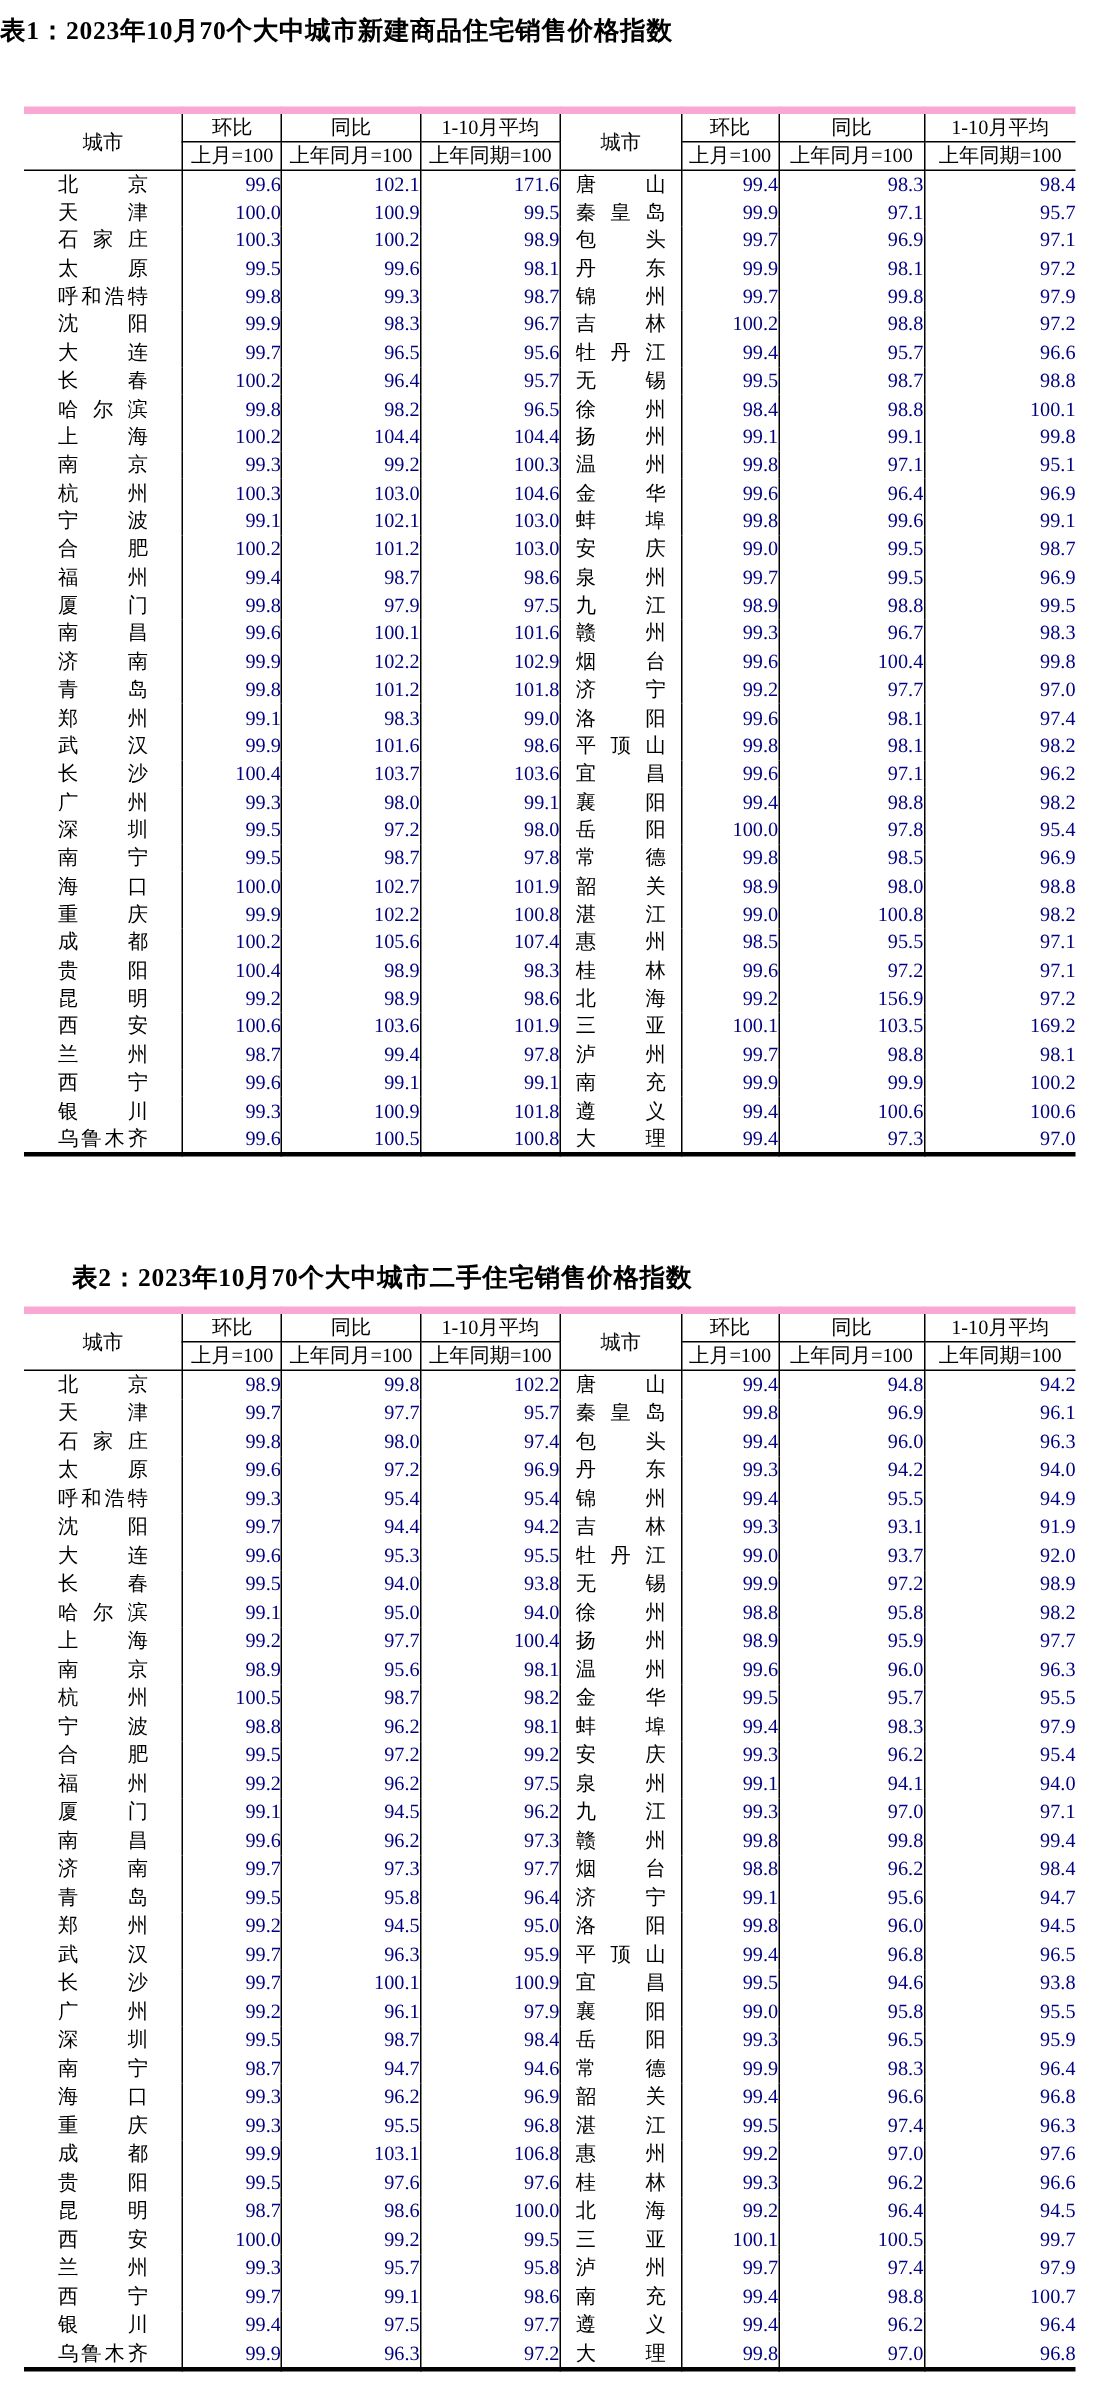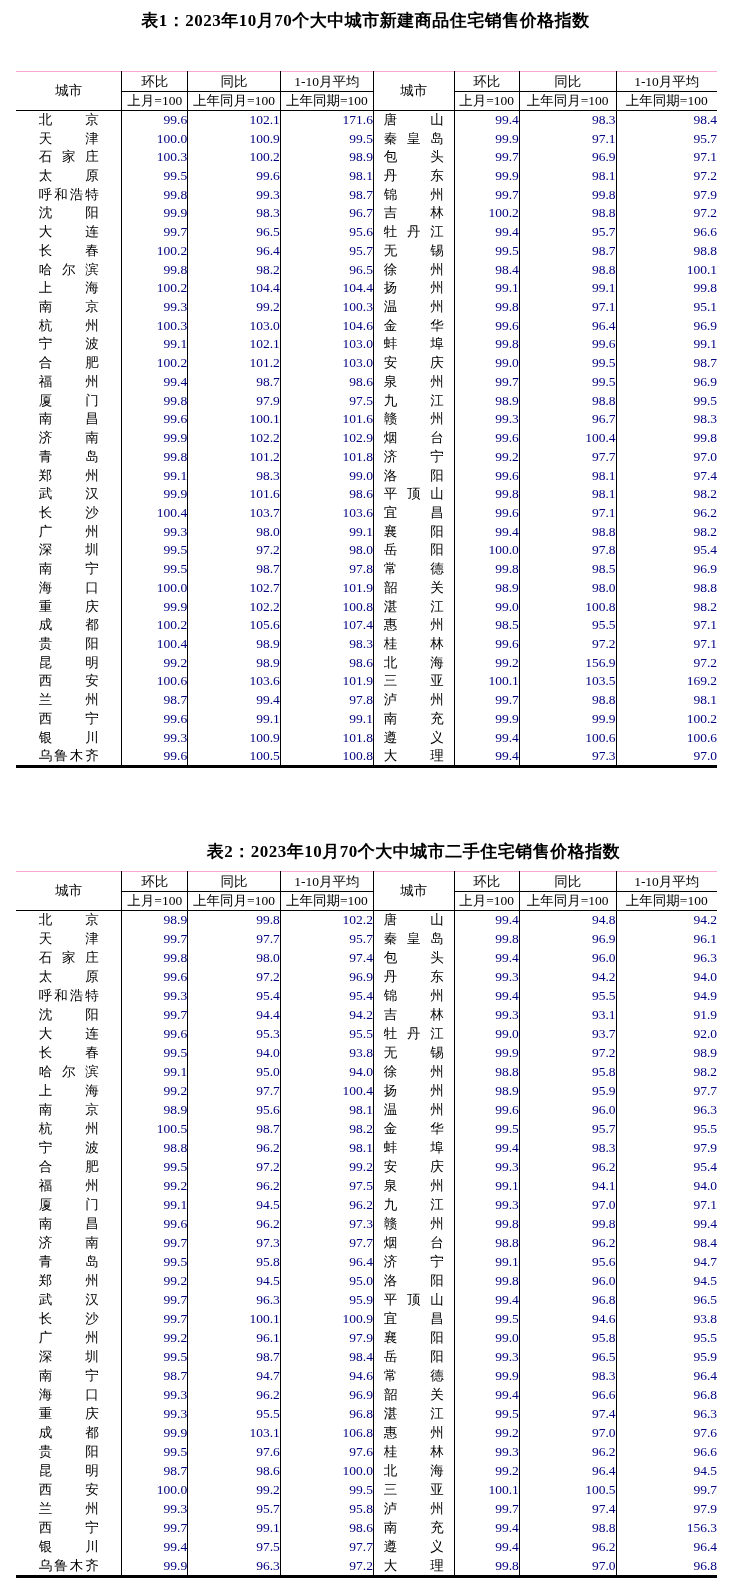--- a/index.html
+++ b/index.html
@@ -5,34 +5,34 @@
   * { margin: 0; padding: 0; box-sizing: border-box; }
   html, body {
     width: 731px; height: 1595px;
     background: #ffffff;
     font-family: "Liberation Serif", "DejaVu Serif", serif;
     color: #000;
   }
   .abs { position: absolute; }
   .tbl-title {
     left: 0; width: 731px;
-    text-align: center;
+    text-align: left;
     font-size: 17px;
     font-weight: bold;
     letter-spacing: 0.5px;
     white-space: nowrap;
   }
   #t1-title { top: 9px; }
   #t2-title { top: 840px; margin-left: 48px; }
 
   table.price-table {
     left: 16px; width: 701px;
     border-collapse: collapse;
     table-layout: fixed;
-    border-top: 1px solid #f9a8d4;
+    border-top: 5px solid #f9a8d4;
     border-bottom: 3px solid #000;
     font-size: 13.5px;
   }
   #table1 { top: 71px; }
   #table2 { top: 871px; }
 
   table.price-table th, table.price-table td {
     border-right: 1px solid #000;
     font-weight: normal;
     padding: 0;
@@ -808,21 +808,21 @@
         <td class="num">97.9</td>
       </tr>
       <tr>
         <td class="city"><span class="cname">西宁</span></td>
         <td class="num">99.7</td>
         <td class="num">99.1</td>
         <td class="num">98.6</td>
         <td class="city"><span class="cname">南充</span></td>
         <td class="num">99.4</td>
         <td class="num">98.8</td>
-        <td class="num">156.3</td>
+        <td class="num">100.7</td>
       </tr>
       <tr>
         <td class="city"><span class="cname">银川</span></td>
         <td class="num">99.4</td>
         <td class="num">97.5</td>
         <td class="num">97.7</td>
         <td class="city"><span class="cname">遵义</span></td>
         <td class="num">99.4</td>
         <td class="num">96.2</td>
         <td class="num">96.4</td>

